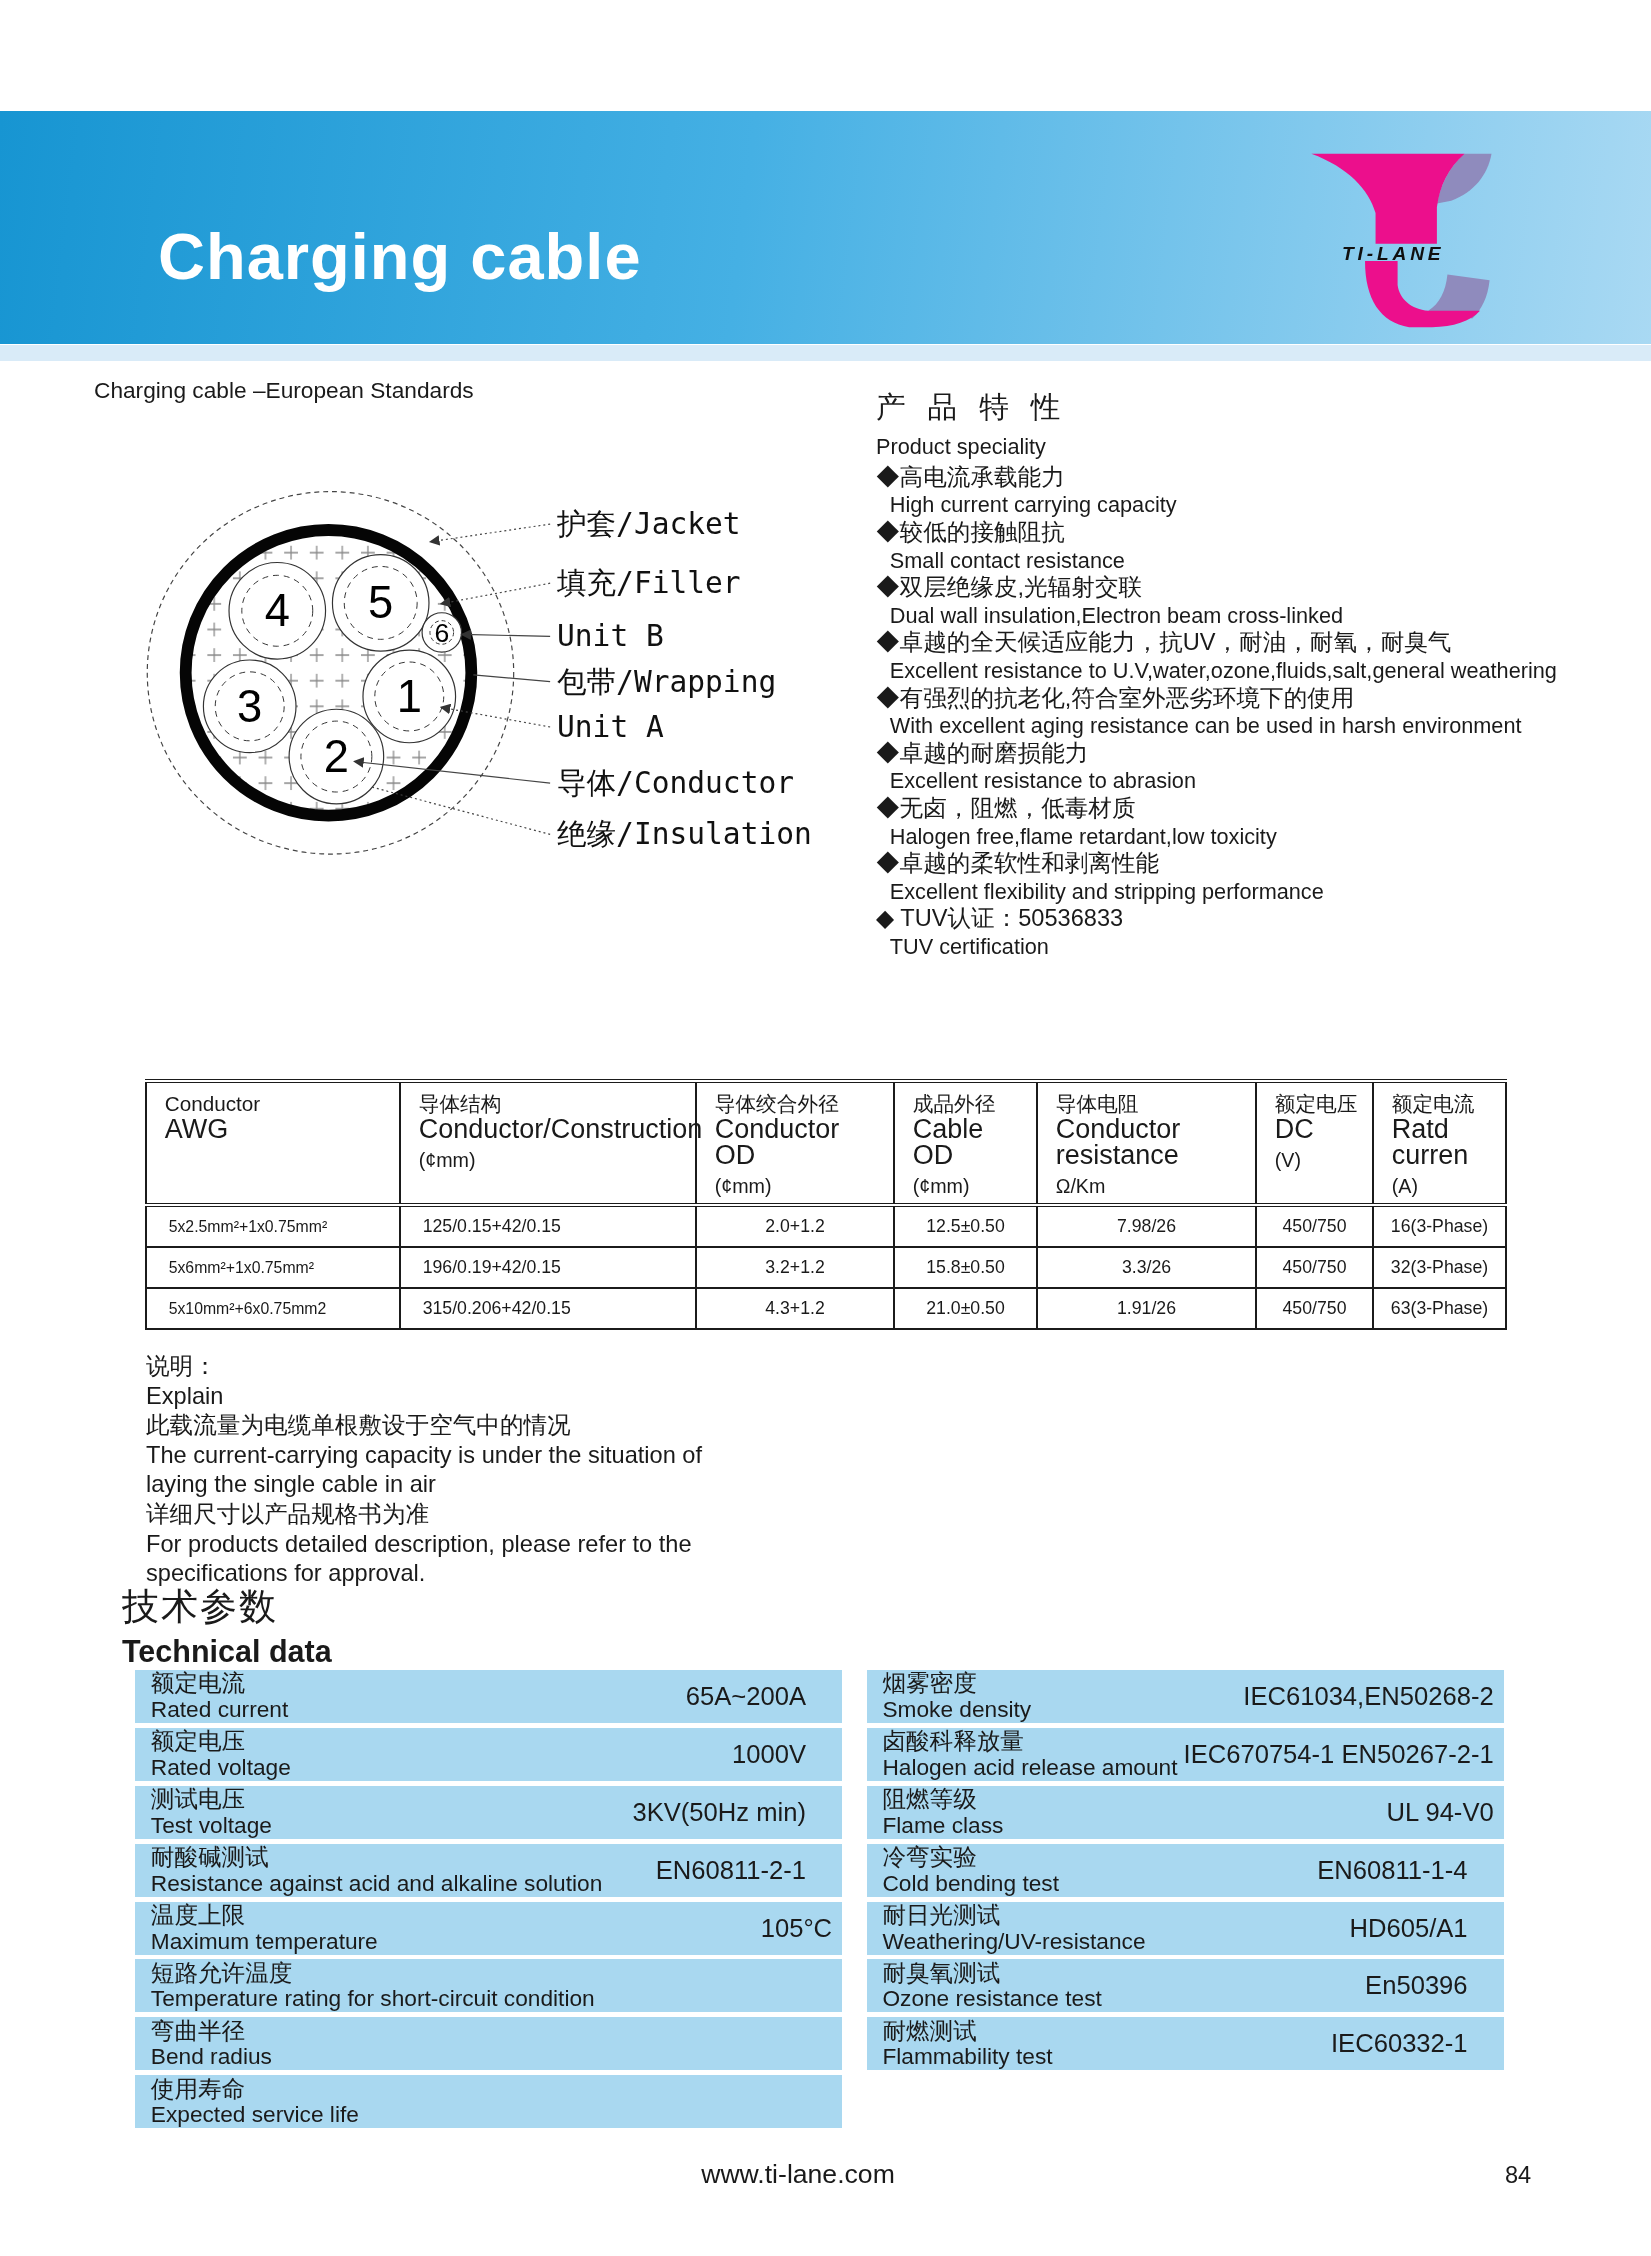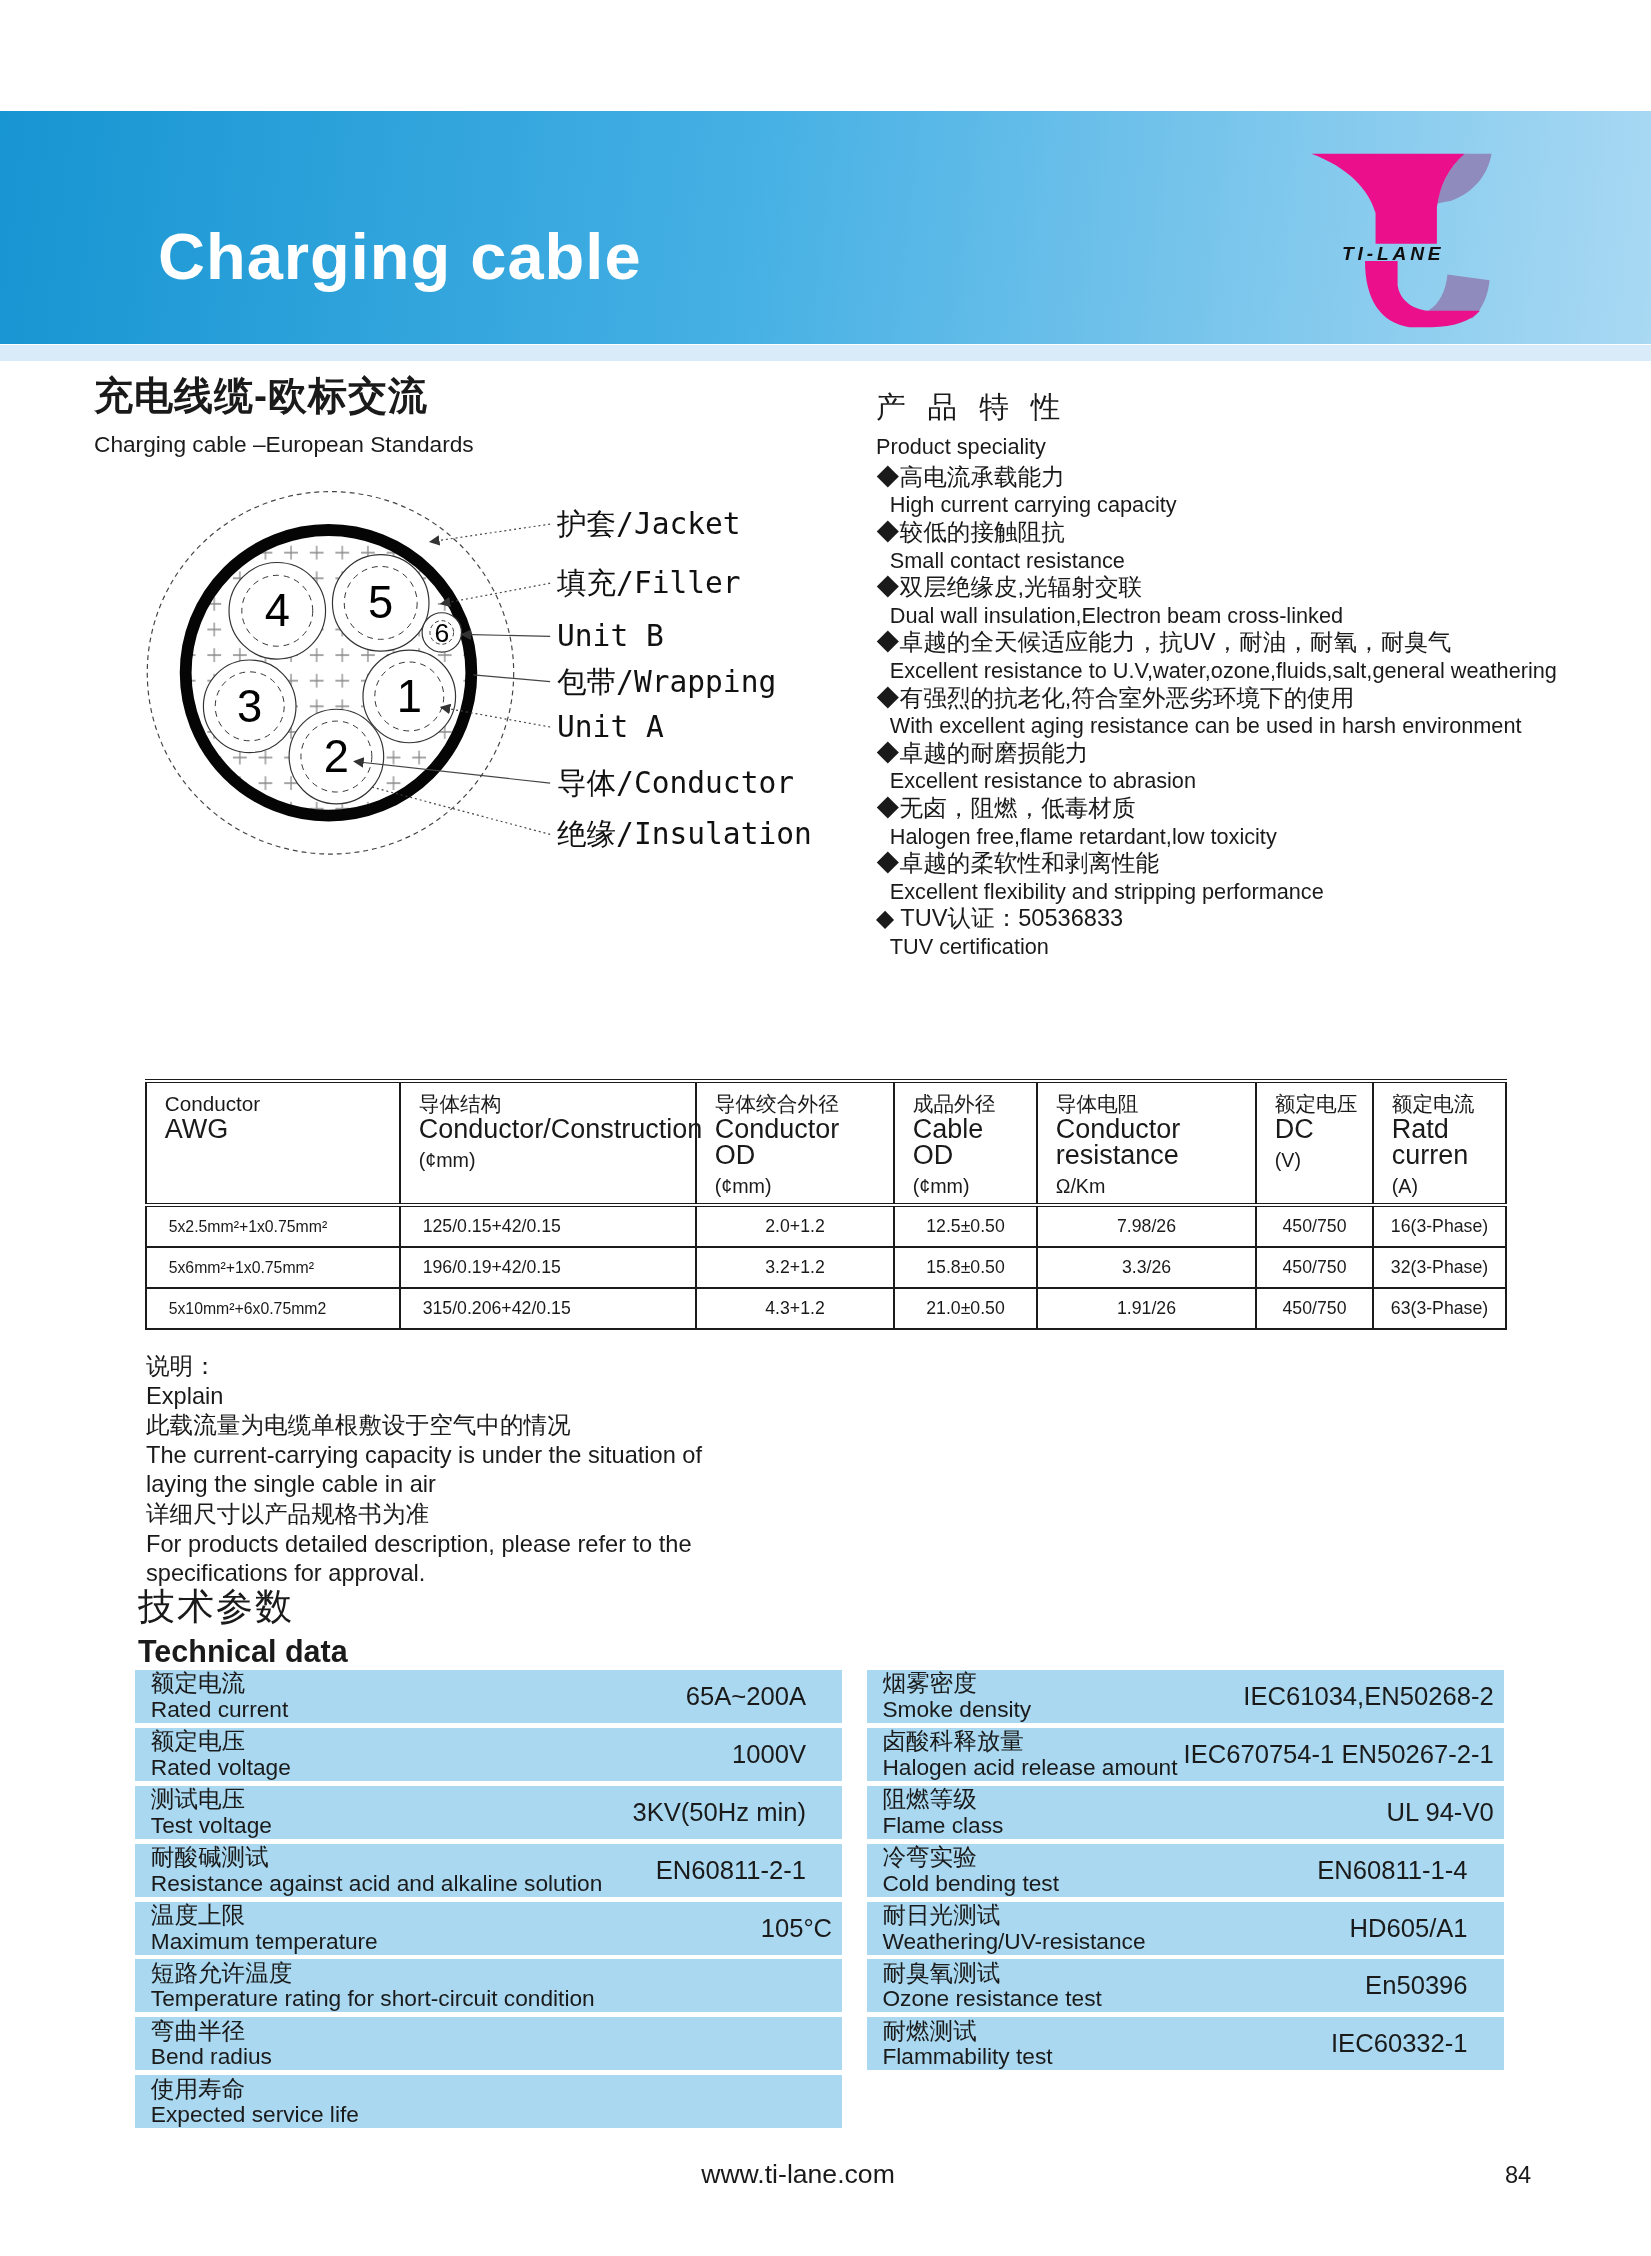--- a/index.html
+++ b/index.html
@@ -32,21 +32,21 @@
                  text-align:left;padding:7.9px 5.9px 5.9px 17.7px;font-weight:normal;height:69px;vertical-align:top;}
   .h-zh{font-size:20.7px;line-height:26.6px;}
   .h-en{font-size:27px;line-height:25.6px;}
   .h-unit{font-size:19.7px;margin-top:5.9px;}
   .spec td{height:37px;font-size:17.7px;text-align:center;}
   .spec td.cl{text-align:left;padding-left:21.7px;}
   .spec td.mono{font-family:Liberation Sans, sans-serif;font-size:15.8px;}
   
   .explain{position:absolute;left:146px;top:1352px;font-size:23.6px;line-height:29.6px;}
   
-  .tech-head{position:absolute;left:138px;top:1582px;}
+  .tech-head{position:absolute;left:122px;top:1582px;}
   .tech-zh{font-size:37px;font-weight:500;letter-spacing:2px;}
   .tech-en{font-size:30.5px;font-weight:bold;margin-top:2px;}
   .tech-table{position:absolute;left:135px;top:1670px;width:1369px;display:grid;
               grid-template-columns:707px 637px;column-gap:24.6px;row-gap:4.9px;}
   .tcell{background:#a9d8f0;height:53px;display:flex;align-items:center;justify-content:space-between;
          padding-left:15.8px;box-sizing:border-box;}
   .t-zh{font-size:23.6px;line-height:26.6px;}
   .t-en{font-size:22.7px;line-height:25.6px;}
   .t-val{font-size:25.6px;white-space:nowrap;}
   .vl{padding-right:36px;}
@@ -66,21 +66,20 @@
       <path d="M170 8 L198 8 C194 30 180 48 156 57 L141 60 C145 40 155 20 170 8 Z" fill="#8f8bbd"></path>
       <path d="M10 8 L170 8 C153 23 144 41 141 64 L141 102 L77 102 L77 70 C70 45 48 22 10 8 Z" fill="#ec0f8c"></path>
       <path d="M196 140 C194 158 188 170 178 180 L132 172 C144 164 150 152 152 134 Z" fill="#8f8bbd"></path>
       <path d="M66 120 L100 120 L100 145 C102 160 114 170 132 172 L186 172 C176 183 158 189 136 189 L112 189 C82 184 66 160 66 120 Z" fill="#ec0f8c"></path>
       <text x="42" y="119" font-size="20" font-style="italic" font-weight="bold" letter-spacing="4" fill="#101010">TI-LANE</text>
     </svg>
   </div>
   <div class="strip"></div>
 
   <div class="sec-head">
-    <div class="sec-zh">充电线缆-欧标交流</div>
     <div class="sec-en">Charging cable –European Standards</div>
   </div>
 
   <svg class="diagram" viewBox="0 0 800 470">
     <defs>
       <pattern id="plusPat" width="26" height="26" patternUnits="userSpaceOnUse">
         <path d="M13 6 V20 M6 13 H20" stroke="#888" stroke-width="1.3" fill="none"></path>
       </pattern>
       <marker id="arr" viewBox="0 0 10 10" refX="9" refY="5" markerWidth="9" markerHeight="9" orient="auto-start-reverse">
         <path d="M0 0 L10 5 L0 10 Z" fill="#333"></path>

